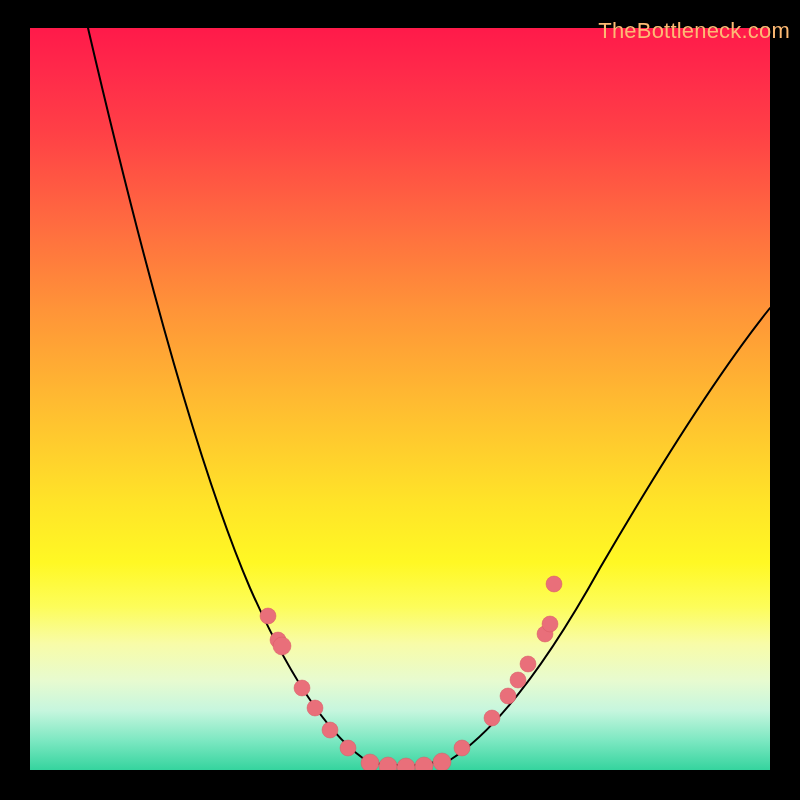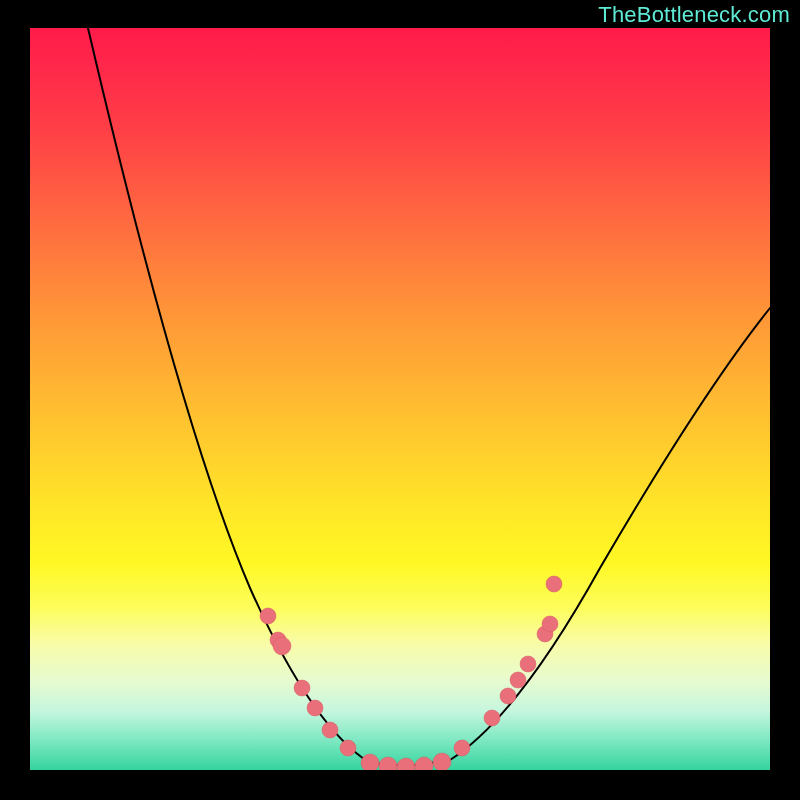--- a/index.html
+++ b/index.html
@@ -5,26 +5,26 @@
   * { margin: 0; padding: 0; box-sizing: border-box; }
   html, body { width: 800px; height: 800px; overflow: hidden; background: #000; }
   .frame {
     position: relative;
     width: 800px;
     height: 800px;
     background: #000;
   }
   .watermark {
     position: absolute;
-    top: 2px;
+    top: 18px;
     right: 10px;
     font-family: Arial, Helvetica, sans-serif;
     font-size: 22px;
     font-weight: 500;
-    color: #5eead4;
+    color: #fdba74;
     letter-spacing: 0.2px;
     z-index: 10;
   }
   .plot {
     position: absolute;
     left: 30px;
     top: 28px;
     width: 740px;
     height: 742px;
   }

